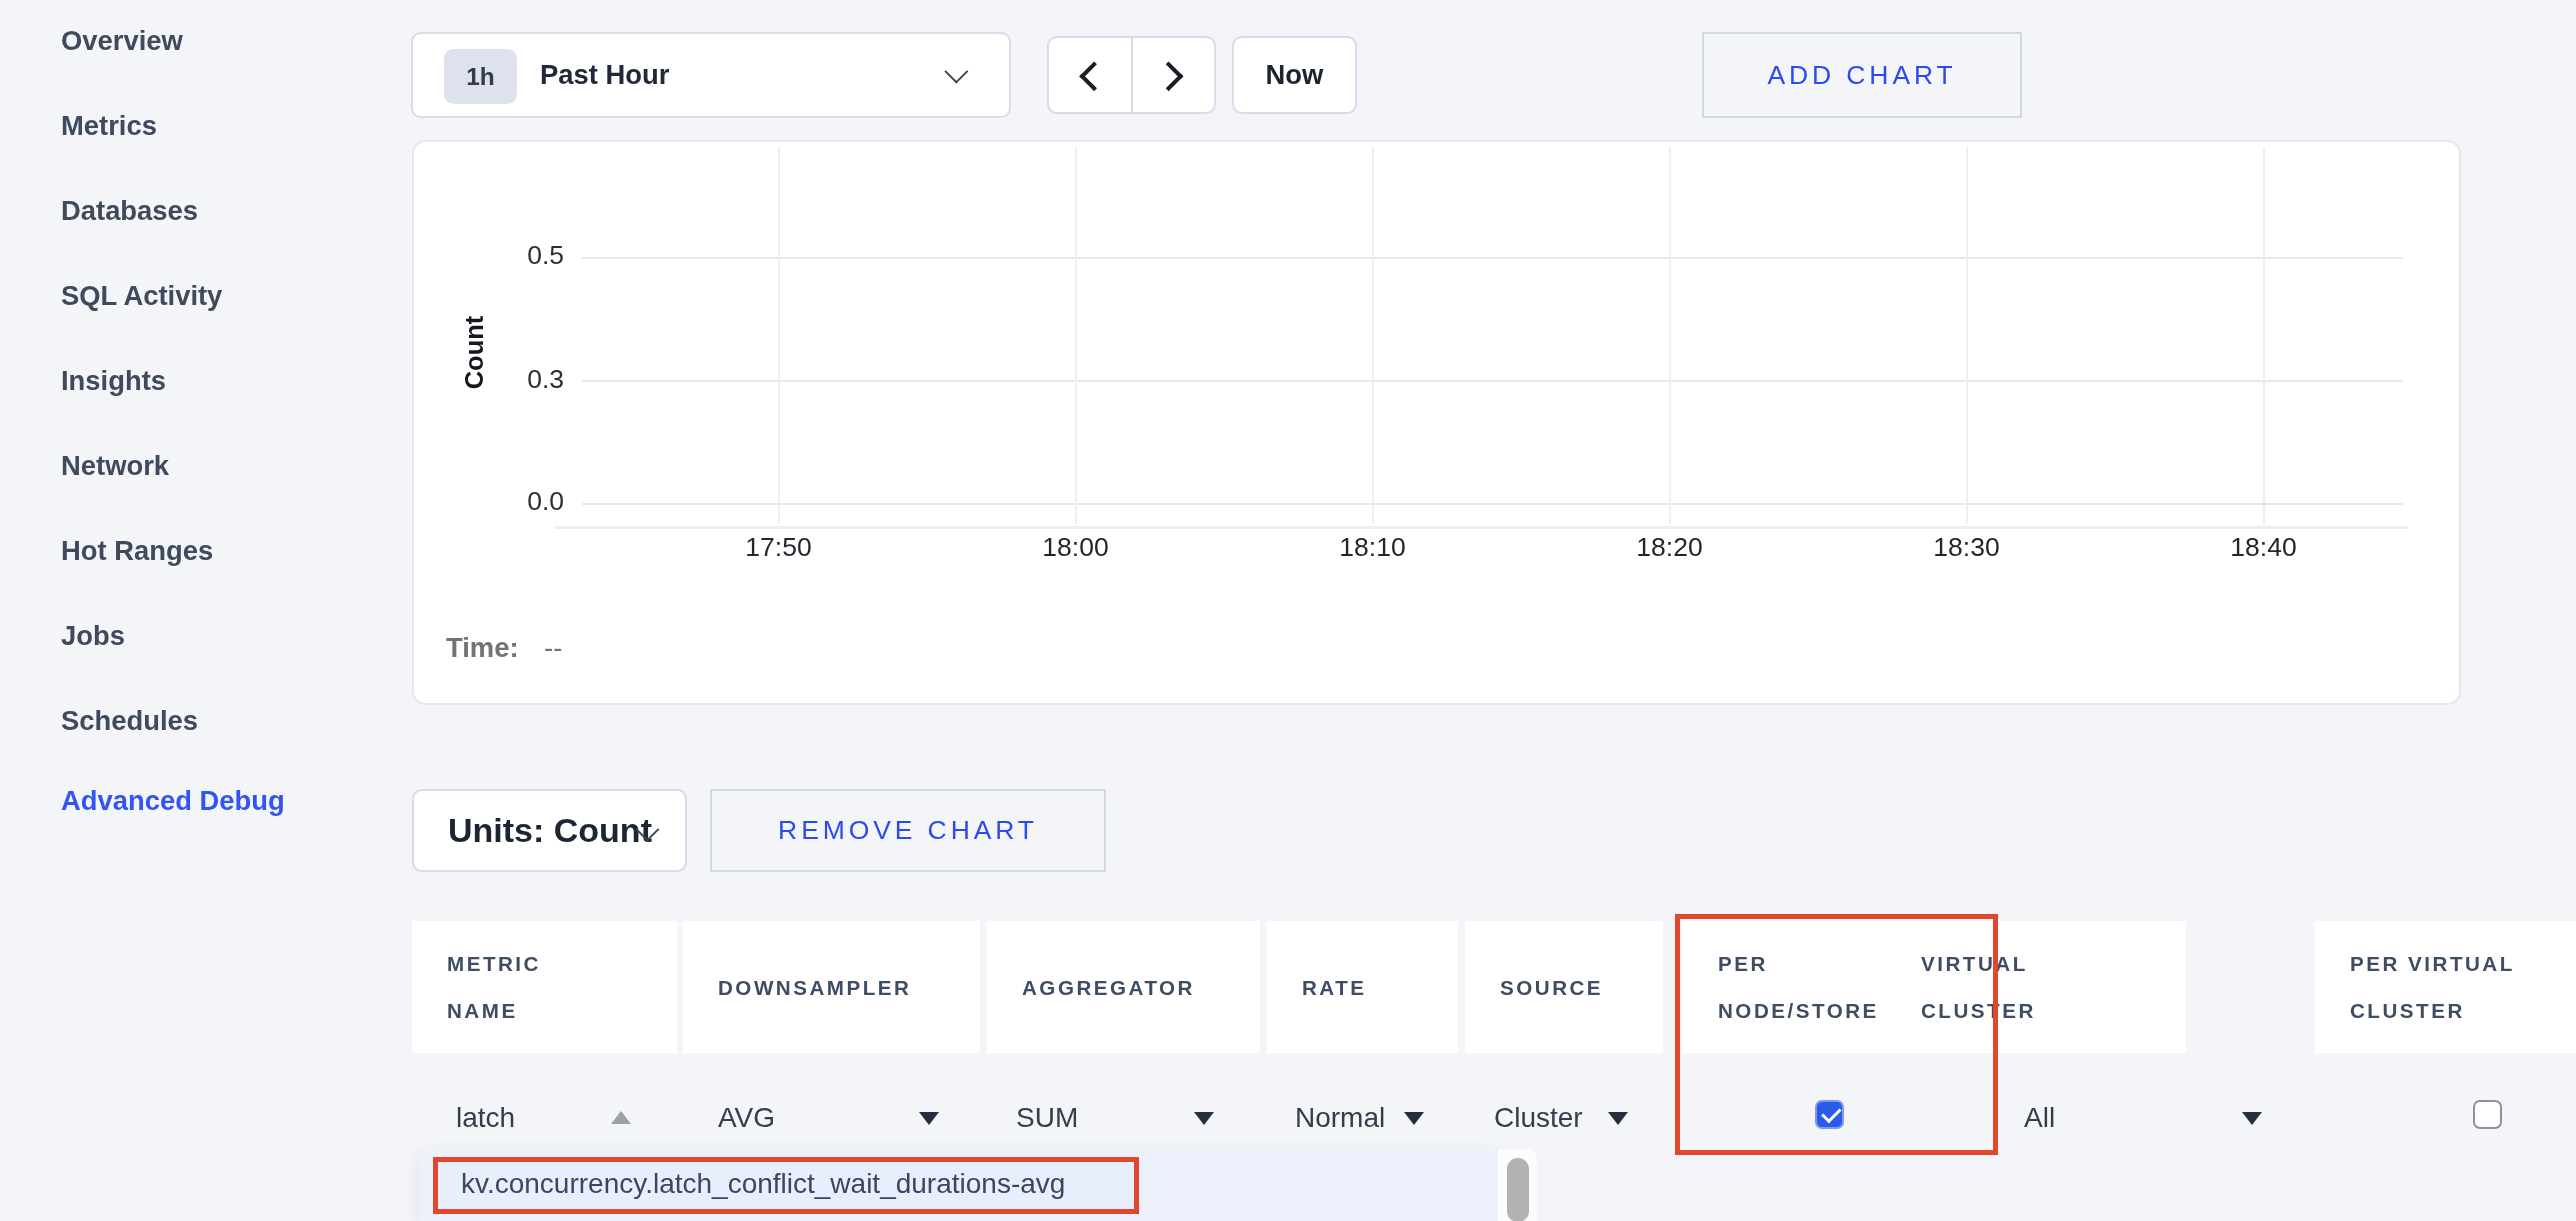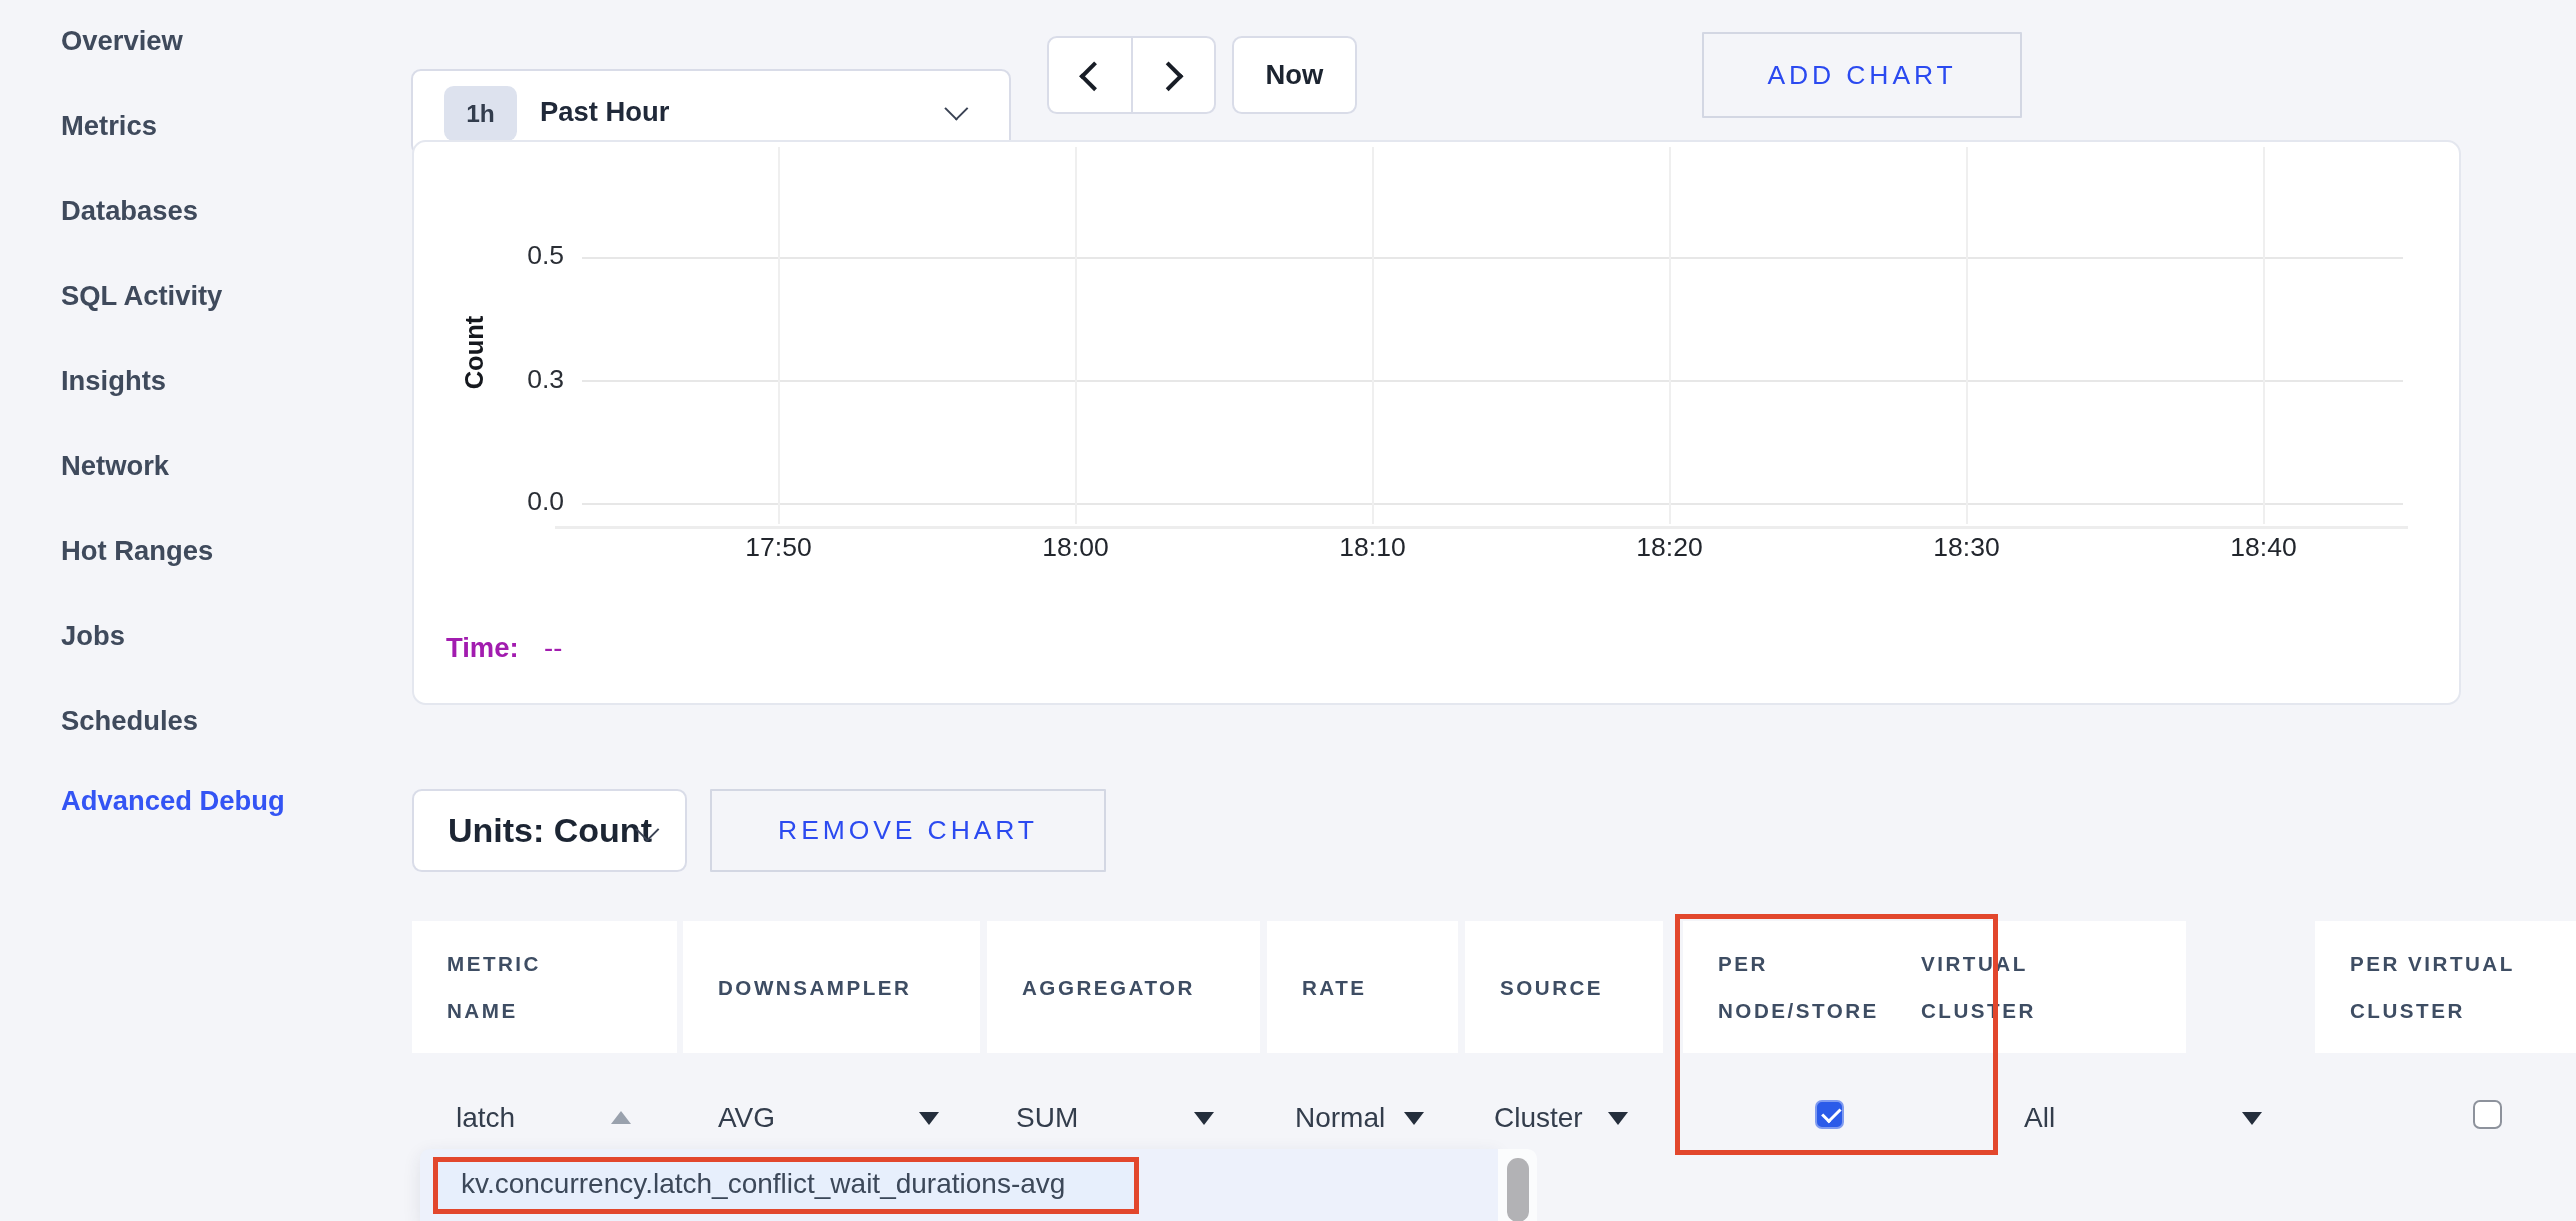--- a/index.html
+++ b/index.html
@@ -5,21 +5,21 @@
   html,body{margin:0;padding:0;}
   body{background:#f4f5f9;font-family:"Liberation Sans",sans-serif;}
   .screen{position:relative;width:2576px;height:1221px;background:#f4f5f9;overflow:hidden;}
 
   
   .side-item{position:absolute;left:61px;height:35px;line-height:35px;font-size:27.4px;font-weight:600;color:#3f4a5c;cursor:pointer;white-space:nowrap;}
   .side-item.active{color:#3354f4;}
 
   
   .box{position:absolute;background:#fff;border:2px solid #d9dce8;border-radius:9.8px;box-sizing:border-box;}
-  .range-select{left:411px;top:32px;width:600px;height:86px;cursor:pointer;margin-top:37px;}
+  .range-select{left:411px;top:32px;width:600px;height:86px;cursor:pointer;}
   .range-badge{position:absolute;left:31px;top:14.7px;width:73px;height:55px;background:#dde2ee;border-radius:9.8px;font-size:24.5px;font-weight:700;color:#333d4d;text-align:center;line-height:55px;}
   .range-label{position:absolute;left:127px;top:0;height:82px;line-height:82px;font-size:27.4px;font-weight:600;color:#202939;}
   .chev{position:absolute;width:14.7px;height:14.7px;border-right:2.9px solid #3a4354;border-bottom:2.9px solid #3a4354;transform:rotate(45deg);}
   .range-chev{left:535px;top:29px;}
   .nav-group{position:absolute;left:1047px;top:36px;width:169px;height:78px;background:#fff;border:2px solid #d9dce8;border-radius:9.8px;box-sizing:border-box;display:flex;}
   .nav-btn{flex:1;position:relative;cursor:pointer;background:transparent;border:none;}
   .nav-btn.prev{border-right:2px solid #d9dce8;}
   .nav-chev{width:16.7px;height:16.7px;border-width:0 4.9px 4.9px 0;border-style:solid;border-color:#181d26;position:absolute;top:28px;}
   .nav-chev.left{transform:rotate(135deg);left:35px;}
   .nav-chev.right{transform:rotate(-45deg);left:25.5px;}
@@ -29,21 +29,21 @@
   .remove-chart{left:710px;top:789px;width:396px;height:83px;line-height:79px;}
 
   
   .chart-card{position:absolute;left:412px;top:140px;width:2049px;height:565px;background:#fff;border:2px solid #e4e7ef;border-radius:13.7px;box-sizing:border-box;}
   .hgrid{position:absolute;left:582px;width:1821px;height:2px;background:#e7e7e7;}
   .vgrid{position:absolute;top:147px;width:2px;height:377px;background:#efefef;}
   .axis-band{position:absolute;left:555px;top:526px;width:1853px;height:2.9px;background:#ededed;}
   .ylabel{position:absolute;left:396px;top:323px;width:157px;height:59px;line-height:59px;text-align:center;font-size:25.5px;font-weight:700;color:#15181e;transform:rotate(-90deg);}
   .ytick{position:absolute;left:476px;width:88px;text-align:right;font-size:26.5px;color:#2a2e35;}
   .xtick{position:absolute;top:532px;width:137px;text-align:center;font-size:26.5px;color:#22262d;}
-  .time-row{position:absolute;left:446px;top:632px;font-size:27.4px;color:#a21caf;}
+  .time-row{position:absolute;left:446px;top:632px;font-size:27.4px;color:#737373;}
   .time-row .tl{font-weight:700;margin-right:25.5px;}
 
   
   .units-select{left:412px;top:789px;width:275px;height:83px;cursor:pointer;}
   .units-label{position:absolute;left:34px;top:0;height:79px;line-height:79px;font-size:34px;font-weight:700;color:#1c2533;}
   .units-chev{left:225px;top:30px;}
 
   
   .th{position:absolute;top:921px;height:132px;background:#fff;box-sizing:border-box;padding-left:35px;display:flex;align-items:center;font-size:20.6px;font-weight:600;letter-spacing:2.5px;color:#3e4d63;white-space:pre-line;line-height:47px;}
   .cell-text{position:absolute;top:1100px;height:35px;line-height:35px;font-size:28px;color:#333d4c;white-space:nowrap;}

